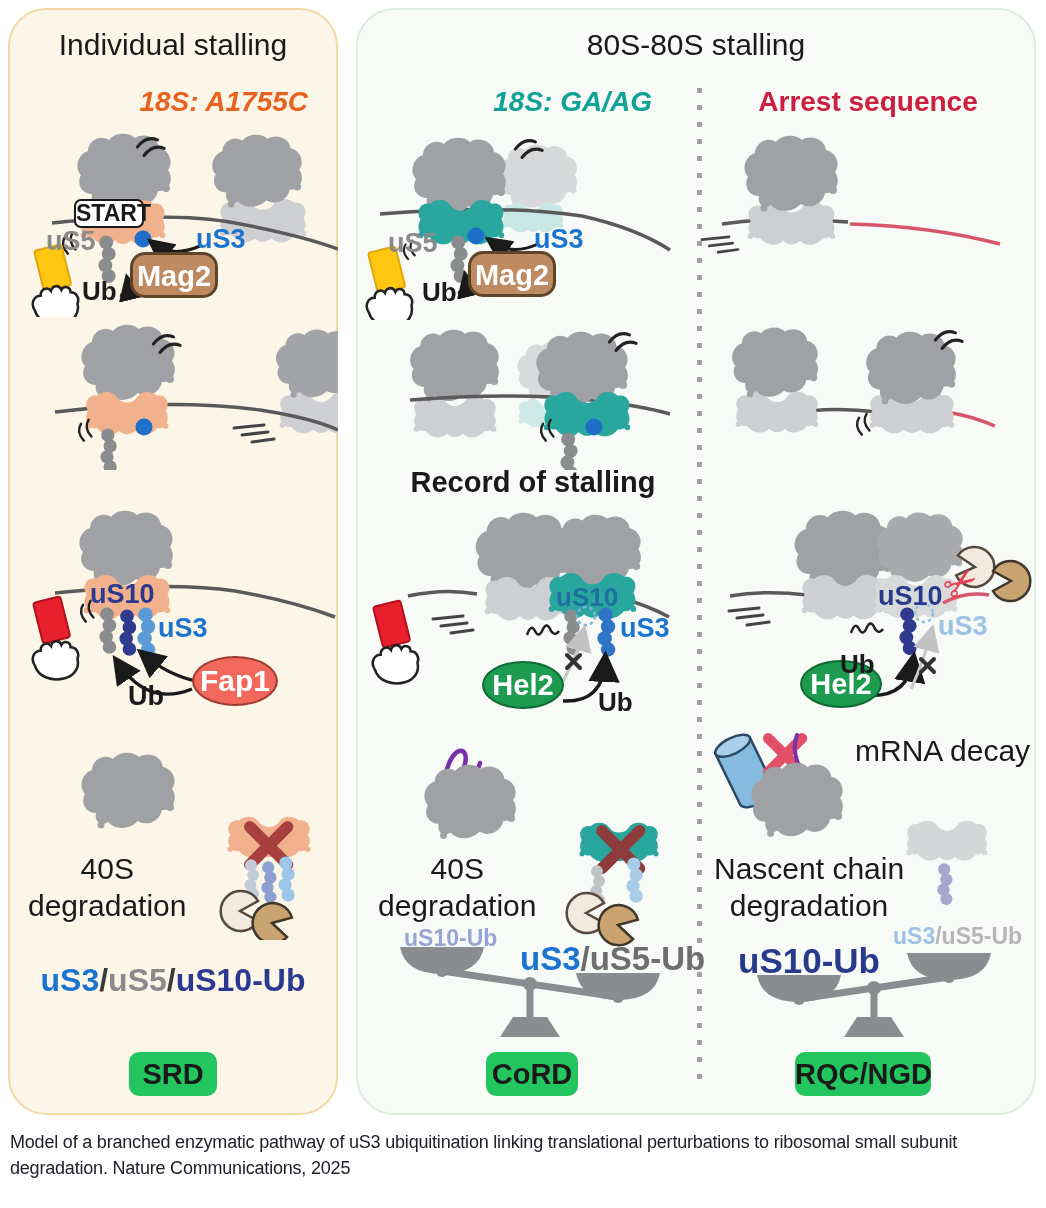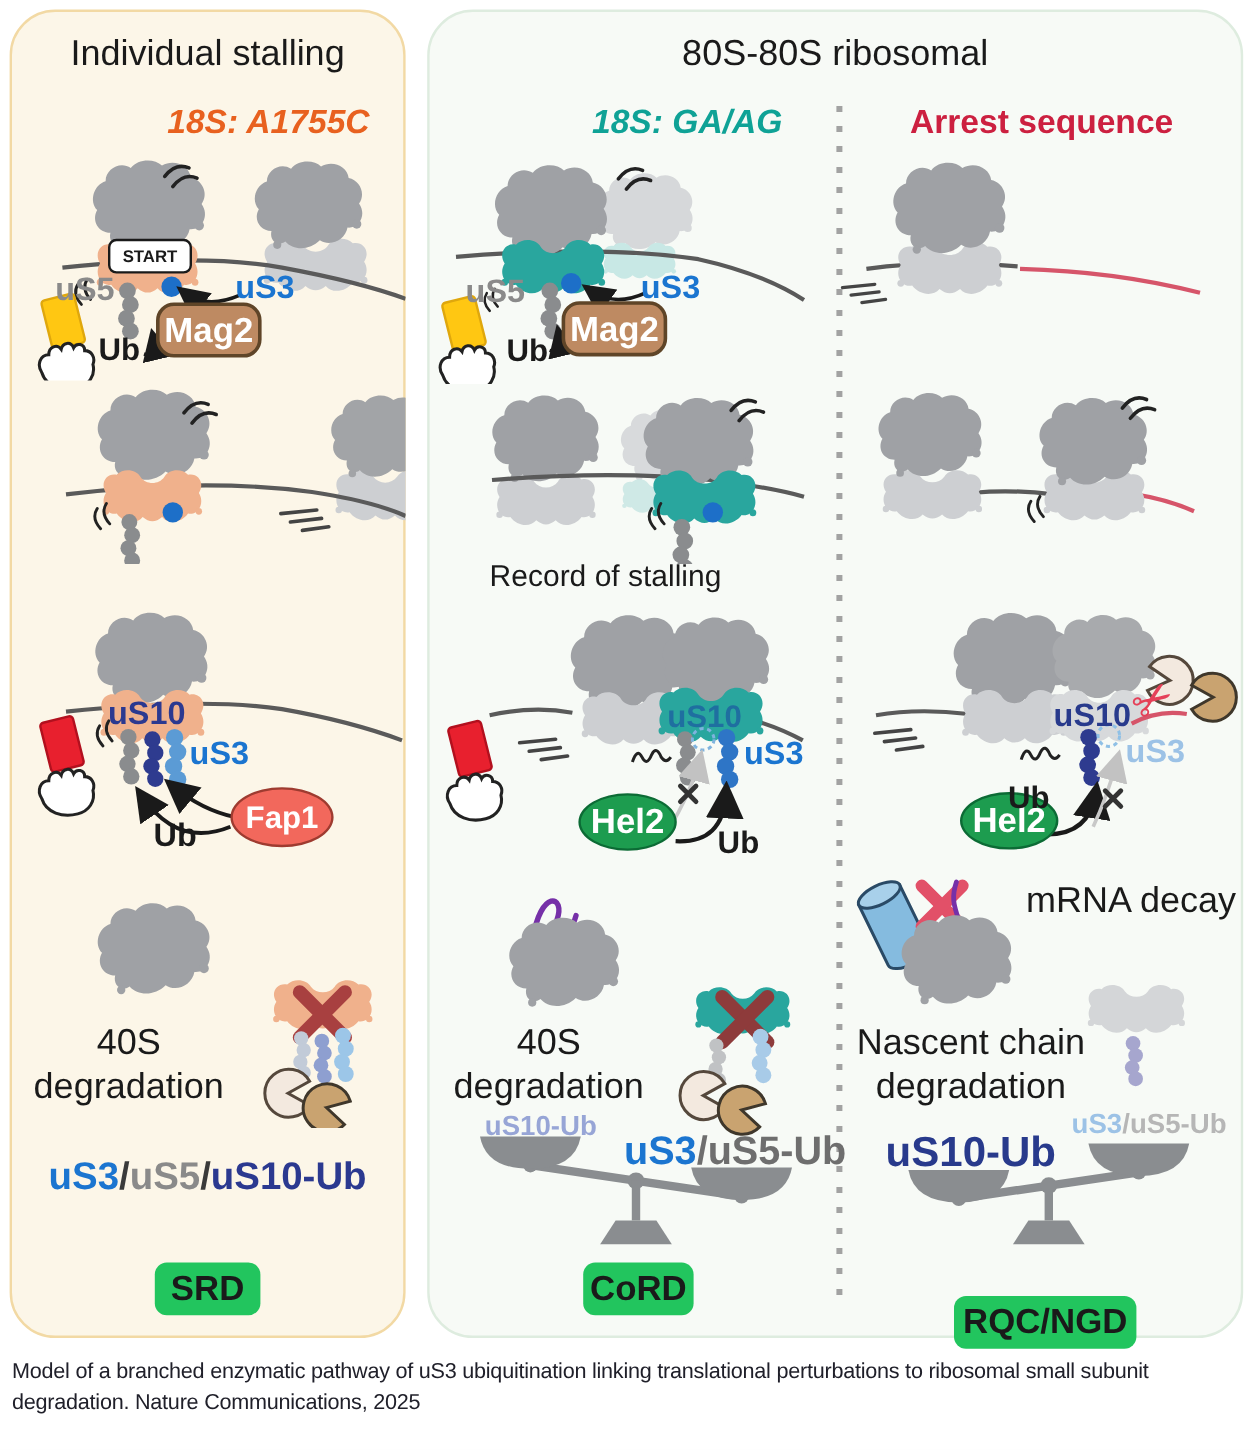--- a/index.html
+++ b/index.html
@@ -65,21 +65,21 @@
 </defs>
 </svg>
 
 <div id="canvas">
 
   <div class="abs panel" id="left-panel"></div>
   <div class="abs panel" id="right-panel"></div>
   <div class="abs" id="divider"></div>
 
   <div class="abs title" style="left:28px;top:28px;width:290px">Individual stalling</div>
-  <div class="abs title" style="left:456px;top:28px;width:480px">80S-80S ribosomal</div>
+  <div class="abs title" style="left:456px;top:28px;width:480px">80S-80S stalling</div>
   <div class="abs mut ital" style="left:38px;top:86px;width:270px;color:#E8611F">18S: A1755C</div>
   <div class="abs mut ital" style="left:412px;top:86px;width:240px;color:#0FA296">18S: GA/AG</div>
   <div class="abs mut" style="left:748px;top:86px;width:240px;color:#CC2040;font-weight:600">Arrest sequence</div>
 
   <svg class="abs" style="left:20px;top:125px" width="318" height="192" viewBox="0 0 318 192">
     <g transform="translate(196,72) scale(0.94,0.96)">
         <use href="#b40" fill="#CDCFD2"></use>
       </g>
     <g transform="translate(188,8) scale(0.96)">
         <use href="#b60" fill="#9FA1A5"></use>
@@ -103,21 +103,21 @@
       </g>
     <g transform="translate(14,126) rotate(-14)">
         <rect width="28" height="42" rx="3" fill="#FFC712" stroke="#DFA70D" stroke-width="2"></rect>
       </g>
     <g transform="translate(8,158) scale(1.15)">
         <use href="#fist" fill="#FFFFFF" stroke="#222" stroke-width="2.2"></use>
       </g>
     <path d="M180,121 Q152,133 134,119" stroke="#1a1a1a" stroke-width="3" fill="none" marker-end="url(#ab)"></path>
     <path d="M100,170 Q112,174 108,157" stroke="#1a1a1a" stroke-width="3" fill="none" marker-end="url(#ab)"></path>
   </svg>
-  <div class="abs" style="left:90px;top:199px;width:66px;height:25px;background:#fff;border:2.5px solid #1a1a1a;border-radius:7px;font-size:14px;font-weight:800;text-align:center;line-height:25px;color:#1a1a1a">START</div>
+  <div class="abs" style="left:74px;top:199px;width:66px;height:25px;background:#fff;border:2.5px solid #1a1a1a;border-radius:7px;font-size:23px;font-weight:800;text-align:center;line-height:25px;color:#1a1a1a">START</div>
   <div class="abs lab" style="left:46px;top:226px;font-size:27px;color:#8A8A8A;font-weight:600">uS5</div>
   <div class="abs lab" style="left:196px;top:224px;font-size:27px;color:#1B75D0">uS3</div>
   <div class="abs pill" style="left:130px;top:252px;width:88px;height:46px;line-height:42px;font-size:29px;background:#BE8A62;border:3px solid #5F4528;border-radius:15px">Mag2</div>
   <div class="abs lab" style="left:82px;top:276px;font-size:26px;color:#1A1A1A">Ub</div>
 
   <svg class="abs" style="left:20px;top:320px" width="318" height="150" viewBox="0 0 318 150">
     <g transform="translate(256,70) scale(0.9,0.92)">
         <use href="#b40" fill="#CDCFD2"></use>
       </g>
     <g transform="translate(252,8) scale(0.9)">
@@ -169,21 +169,21 @@
         <use href="#fist" fill="#FFFFFF" stroke="#222" stroke-width="2.2"></use>
       </g>
     <g transform="translate(52,112) rotate(-62) scale(0.8)">
         <use href="#vib" stroke="#222"></use>
       </g>
     <path d="M172,184 Q128,202 98,158" stroke="#1a1a1a" stroke-width="3.2" fill="none" marker-end="url(#ab)"></path>
     <path d="M176,176 Q148,170 124,150" stroke="#1a1a1a" stroke-width="3.2" fill="none" marker-end="url(#ab)"></path>
   </svg>
   <div class="abs lab" style="left:90px;top:579px;font-size:27px;color:#2B3990">uS10</div>
   <div class="abs lab" style="left:158px;top:613px;font-size:27px;color:#1B75D0">uS3</div>
-  <div class="abs pill" style="left:192px;top:656px;width:86px;height:50px;line-height:46px;font-size:26px;background:#F2685C;border:2.5px solid #9E3B30;border-radius:50%">Fap1</div>
+  <div class="abs pill" style="left:192px;top:656px;width:86px;height:50px;line-height:46px;font-size:30px;background:#F2685C;border:2.5px solid #9E3B30;border-radius:50%">Fap1</div>
   <div class="abs lab" style="left:128px;top:681px;font-size:27px;color:#1A1A1A">Ub</div>
 
   <svg class="abs" style="left:20px;top:745px" width="318" height="195" viewBox="0 0 318 195">
     <g transform="translate(57,6)">
         <use href="#b60" fill="#9FA1A5"></use>
       </g>
     <g transform="translate(204,70) scale(0.9)">
         <use href="#b40" fill="#F0B18C"></use>
       </g>
     <g transform="translate(224,76) scale(1.45)">
@@ -276,21 +276,21 @@
     <g transform="translate(198,112) scale(0.82)">
         <use href="#beads" fill="#8A8C8E"></use>
       </g>
     <g transform="translate(250,4) rotate(18)">
         <use href="#vib" stroke="#222"></use>
       </g>
     <g transform="translate(170,116) rotate(-62) scale(0.8)">
         <use href="#vib" stroke="#222"></use>
       </g>
   </svg>
-  <div class="abs" style="left:408px;top:466px;width:250px;text-align:left;font-size:25px;font-weight:400;color:#1A1A1A;white-space:nowrap">Record of stalling</div>
+  <div class="abs" style="left:408px;top:466px;width:250px;text-align:center;font-size:29px;font-weight:700;color:#1A1A1A;white-space:nowrap">Record of stalling</div>
 
   <svg class="abs" style="left:365px;top:505px" width="330" height="215" viewBox="0 0 330 215">
     <path d="M43,91 Q80,83 112,89" stroke="#5A5A5A" stroke-width="3.5" fill="none"></path>
     <path d="M255,93 Q282,100 304,112" stroke="#5A5A5A" stroke-width="3.5" fill="none"></path>
     <g transform="translate(106,6) scale(1.05)">
         <use href="#b60" fill="#9FA1A5"></use>
       </g>
     <g transform="translate(116,70) scale(0.94,0.96)">
         <use href="#b40" fill="#CDCFD2"></use>
       </g>
@@ -493,17 +493,17 @@
   </svg>
   <div class="abs" style="left:855px;top:734px;font-size:30px;font-weight:500;color:#1A1A1A;white-space:nowrap">mRNA decay</div>
   <div class="abs blkline" style="left:714px;top:851px">
     <span style="display:block">Nascent chain</span>
     <span style="display:block">degradation</span>
   </div>
   <div class="abs lab" style="left:893px;top:923px;font-size:23px">
     <span style="color:#9CC2E6">uS3</span><span style="color:#B6B6B6">/uS5-Ub</span>
   </div>
   <div class="abs lab" style="left:738px;top:941px;font-size:35px;color:#283A8C">uS10-Ub</div>
-  <div class="abs badge" style="left:795px;top:1080px;width:152px">RQC/NGD</div>
+  <div class="abs badge" style="left:795px;top:1052px;width:136px">RQC/NGD</div>
 
   <div class="abs" id="caption" style="left:10px;top:1130px;width:1028px">Model of a branched enzymatic pathway of uS3 ubiquitination linking translational perturbations to ribosomal small subunit degradation. Nature Communications, 2025</div>
 
 </div>
 
 </body></html>

